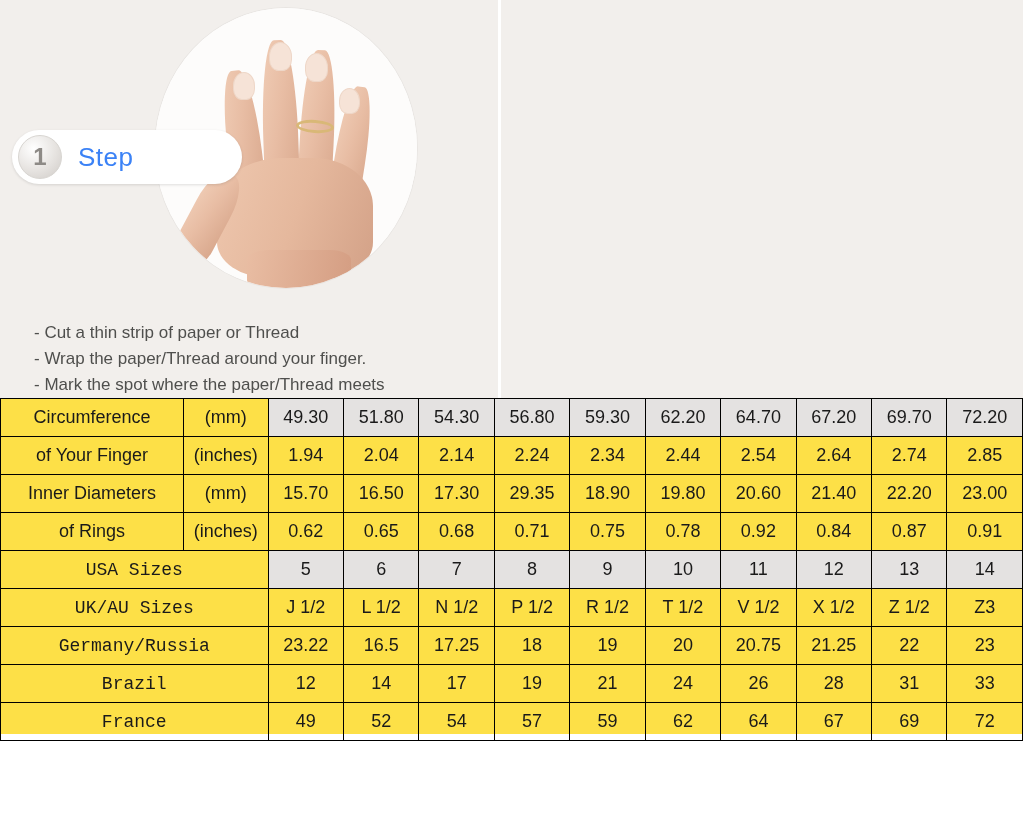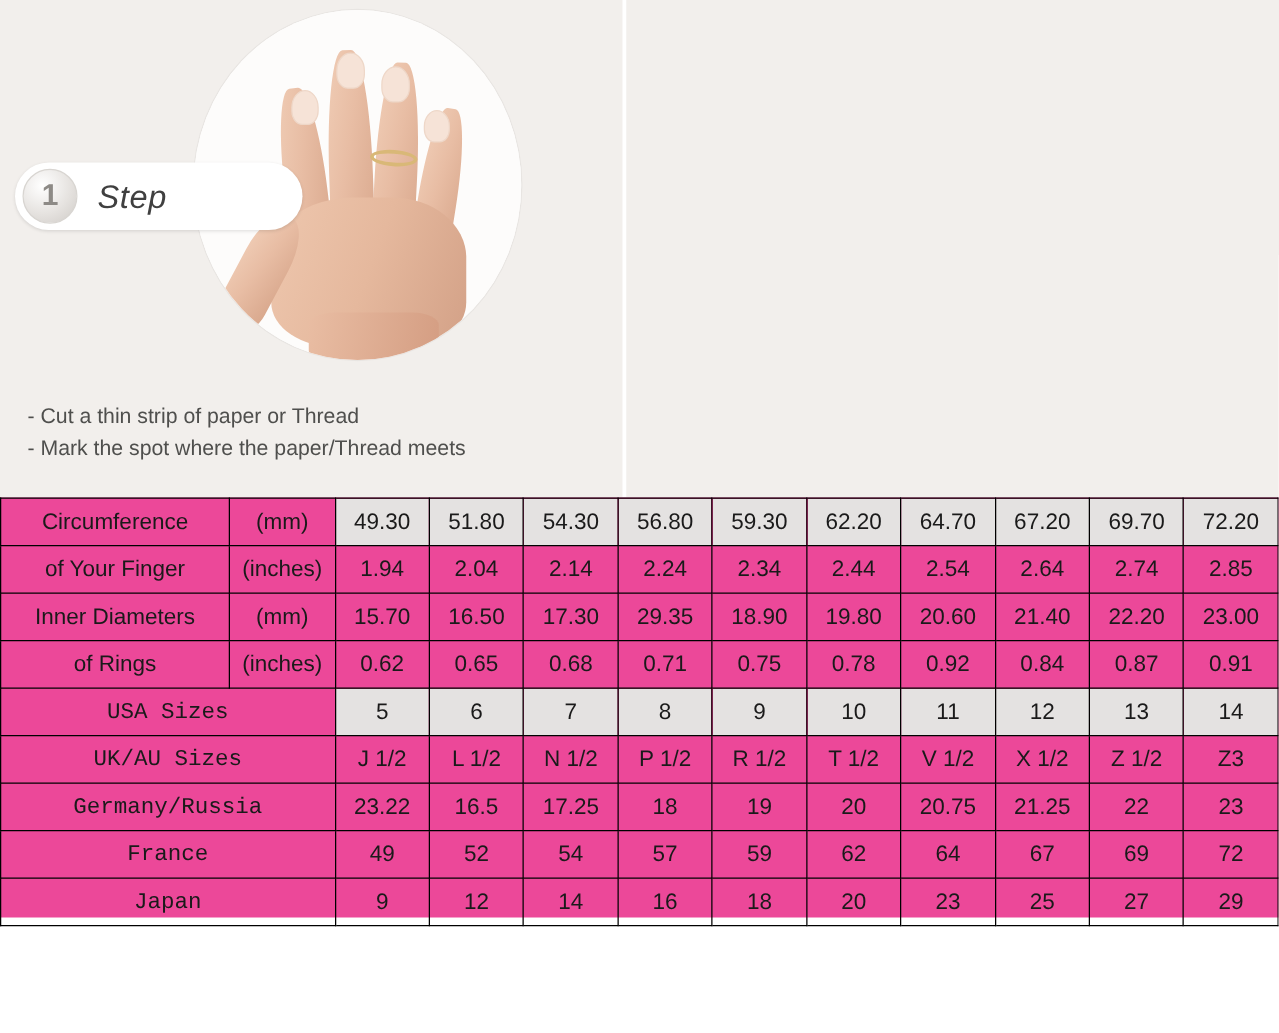--- a/index.html
+++ b/index.html
@@ -61,23 +61,22 @@
     border: 1px solid #d8d5d1;
     color: #8d8a86;
     font-size: 24px;
     font-weight: bold;
     display: flex; align-items: center; justify-content: center;
     flex: 0 0 auto;
   }
   .step-word {
     margin-left: 16px;
     font-size: 26px;
-    color: #404040;
+    color: #3b82f6;
     letter-spacing: .5px;
-    font-style: italic;
   }
 
   
   .photo-circle {
     position: absolute;
     border-radius: 50%;
     overflow: hidden;
     background: #ffffff;
     box-shadow: 0 0 0 1px rgba(0,0,0,0.04);
   }
@@ -116,28 +115,28 @@
   }
 
   
   .bullets {
     position: absolute;
     font-size: 17px;
     color: #4f4f4d;
     line-height: 26px;
   }
   .bullets.left  { left: 22px;  top: 320px; width: 460px; }
-  .bullets div { white-space: nowrap; }
+  .bullets div { white-space: nowrap; margin-left: 12px; }
 
   
   .table-wrap {
     position: absolute;
     left: 0; top: 398px;
     width: 1023px; height: 336px;
-    background: #ec4899;
+    background: #fde047;
   }
   table.size-table {
     border-collapse: collapse;
     width: 1023px;
     table-layout: fixed;
   }
   table.size-table td {
     border: 1px solid #000000;
     text-align: center;
     font-size: 18px;
@@ -198,20 +197,21 @@
         </div>
       </div>
 
       <div class="step-pill left">
         <div class="step-num">1</div>
         <div class="step-word">Step</div>
       </div>
 
       <div class="bullets left">
         <div>-  Cut a thin strip of paper or Thread</div>
+        <div>-  Wrap the paper/Thread around your finger.</div>
         <div>-  Mark the spot where the paper/Thread meets</div>
       </div>
     </div>
 
     <div class="step-panel right">
 
       
 
       
 
@@ -334,46 +334,46 @@
           <td>17.25</td>
           <td>18</td>
           <td>19</td>
           <td>20</td>
           <td>20.75</td>
           <td>21.25</td>
           <td>22</td>
           <td>23</td>
         </tr>
 
+        <tr>
+          <td class="label-main" colspan="2">Brazil</td>
+          <td>12</td>
+          <td>14</td>
+          <td>17</td>
+          <td>19</td>
+          <td>21</td>
+          <td>24</td>
+          <td>26</td>
+          <td>28</td>
+          <td>31</td>
+          <td>33</td>
+        </tr>
 
 
         <tr>
           <td class="label-main" colspan="2">France</td>
           <td>49</td>
           <td>52</td>
           <td>54</td>
           <td>57</td>
           <td>59</td>
           <td>62</td>
           <td>64</td>
           <td>67</td>
           <td>69</td>
           <td>72</td>
         </tr>
 
-        <tr>
-          <td class="label-main" colspan="2">Japan</td>
-          <td>9</td>
-          <td>12</td>
-          <td>14</td>
-          <td>16</td>
-          <td>18</td>
-          <td>20</td>
-          <td>23</td>
-          <td>25</td>
-          <td>27</td>
-          <td>29</td>
-        </tr>
       </tbody>
     </table>
   </div>
 
 </div>
 
 </body></html>

